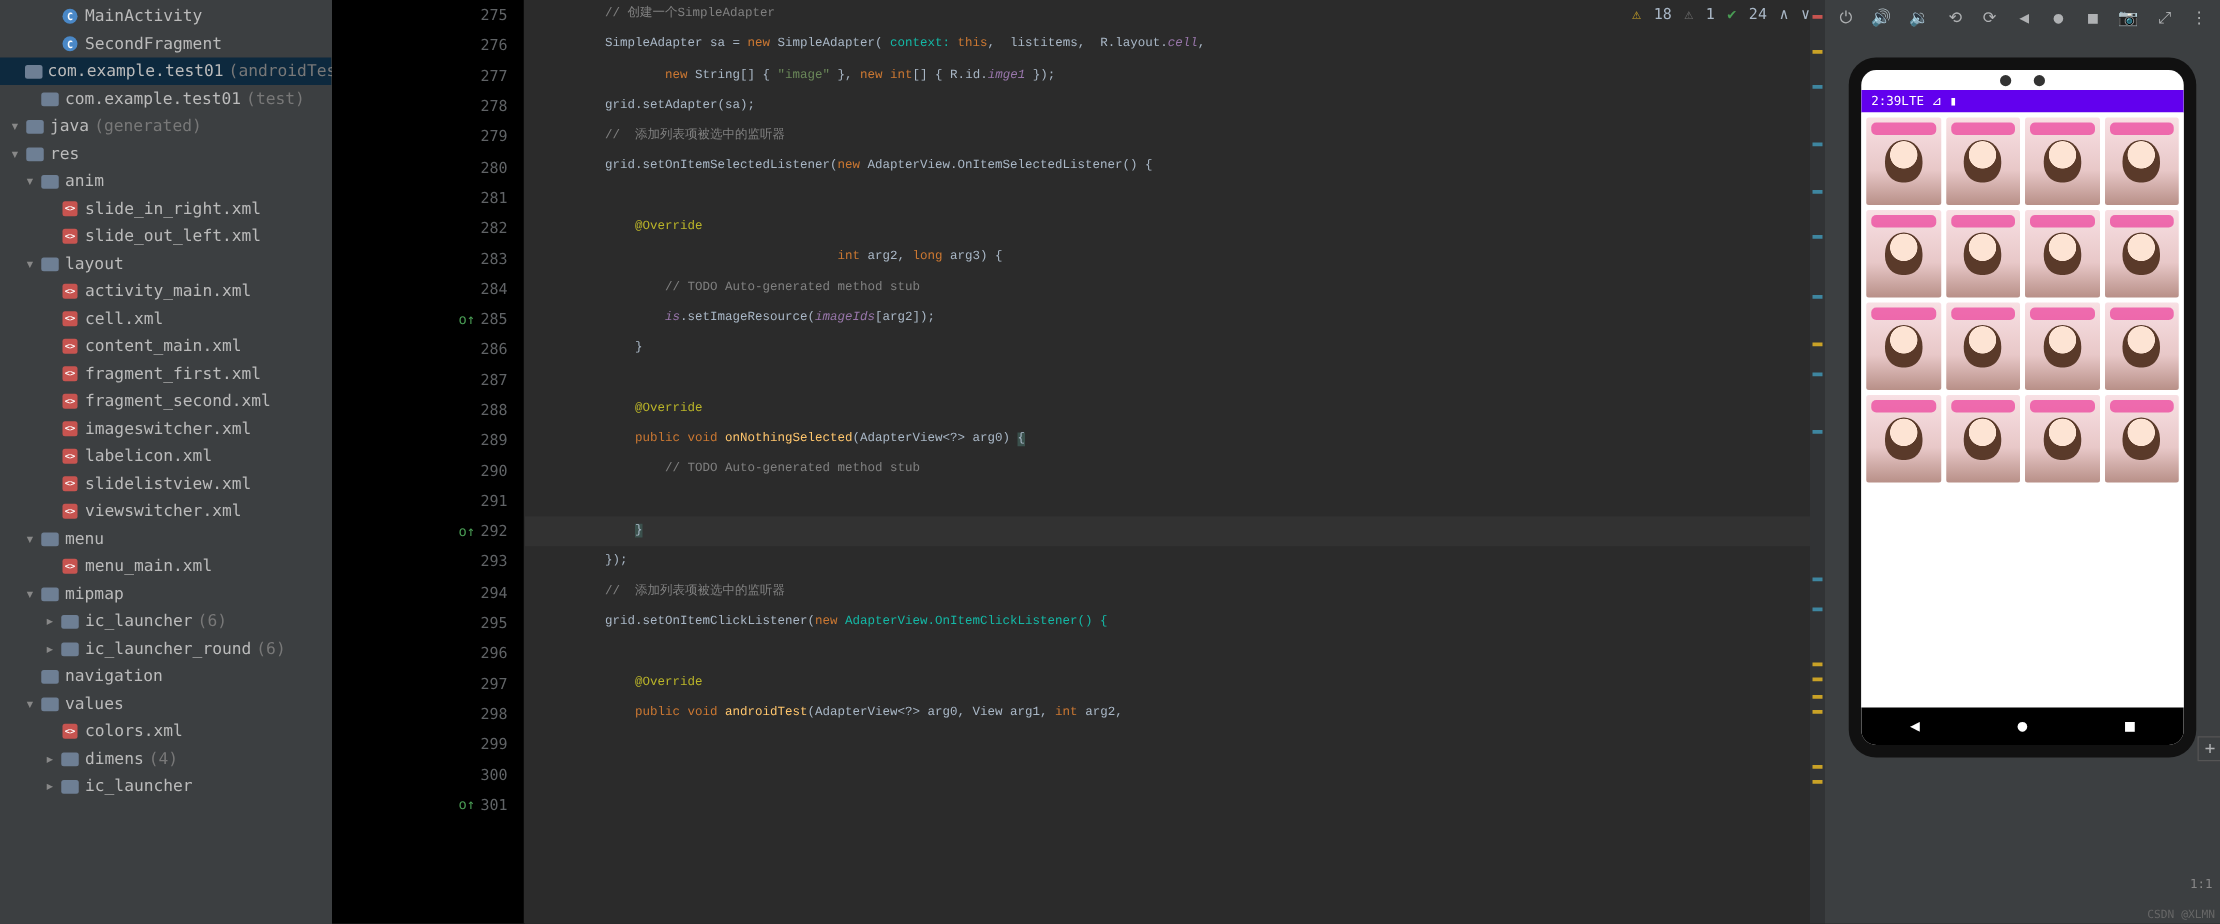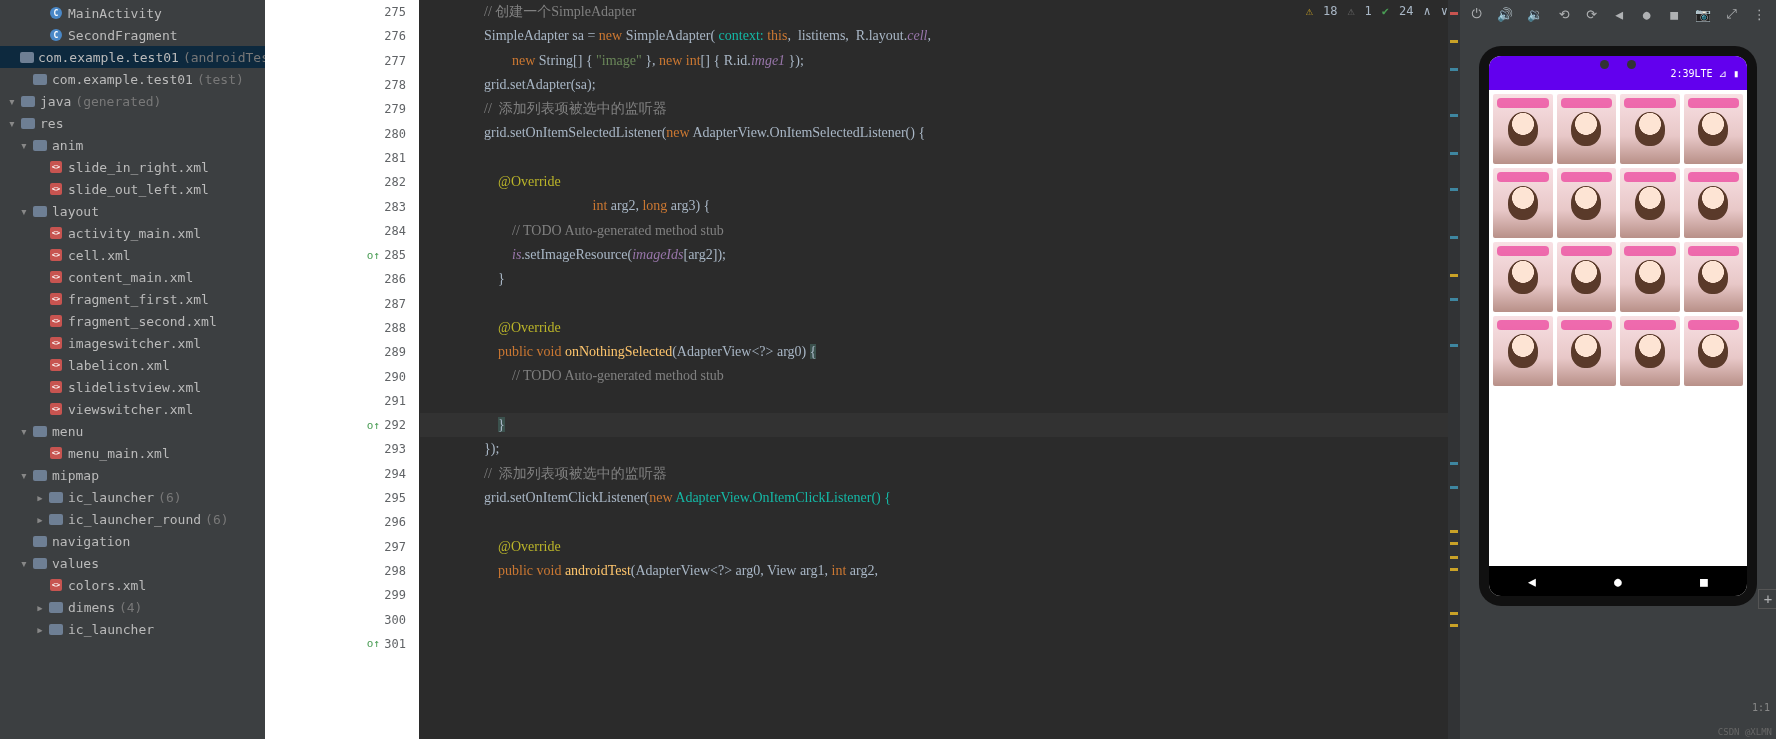--- a/index.html
+++ b/index.html
@@ -31,21 +31,21 @@
 .tree-item.selected { background: #0d293e; }
 .tree-item .chev { width: 12px; display:inline-block; color:#888; }
 .tree-item .icon { width:16px; height:16px; margin-right:4px; display:inline-flex; align-items:center; justify-content:center; font-size:10px; }
 .tree-item .lbl { color:#bbbbbb; }
 .tree-item .note { color:#787878; margin-left:4px; }
 .i-folder{background:#6e7f94;border-radius:2px;width:14px;height:11px;}
 .i-file{background:#c75450;border-radius:2px;width:12px;height:12px;display:flex;align-items:center;justify-content:center;color:#fff;font-size:7px;font-weight:bold;}
 .i-class{width:12px;height:12px;border-radius:50%;background:#4a88c7;display:flex;align-items:center;justify-content:center;color:#fff;font-size:8px;font-weight:bold;}
 .gutter {
   width: 155px;
-  background: #ffffff;
+  background: #000000;
   flex-shrink:0;
   position:relative;
 }
 .gutter-line {
   height: 24.3px;
   display:flex;
   align-items:center;
   justify-content: flex-end;
   padding-right: 14px;
   color:#606366;
@@ -57,22 +57,22 @@
 .editor {
   flex: 1;
   background: #2b2b2b;
   position:relative;
   overflow:hidden;
 }
 .code-line {
   height: 24.3px;
   padding-left: 64px;
   white-space: pre;
-  font-family: Liberation Serif, serif;
-  font-size: 14px;
+  font-family: Liberation Mono, monospace;
+  font-size: 10px;
   line-height:24.3px;
   color:#a9b7c6;
 }
 .code-line.hl { background:#323232; }
 .cmt{color:#808080;}
 .kw{color:#cc7832;}
 .str{color:#6a8759;}
 .fn{color:#ffc66d;}
 .fld{color:#9876aa;font-style:italic;}
 .ann{color:#bbb529;}
@@ -119,23 +119,23 @@
 .phone-notch{position:absolute;top:14px;left:50%;transform:translateX(-50%);display:flex;gap:18px;}
 .phone-notch span{width:9px;height:9px;background:#333;border-radius:50%;}
 .screen{
   width:100%;height:100%;
   background:#fff;
   border-radius:12px;
   overflow:hidden;
   display:flex;flex-direction:column;
 }
 .status-bar{
-  height:34px;background:#6200ee;color:#fff;
-  display:flex;align-items:center;justify-content:flex-end;
-  padding:0 8px;font-size:10px;
+  height:18px;background:#6200ee;color:#fff;
+  display:flex;align-items:center;justify-content:flex-start;
+  padding:0 8px;font-size:10px;margin-top:16px;
 }
 .grid-area{
   flex:1;
   display:grid;
   grid-template-columns: repeat(4,1fr);
   grid-auto-rows:70px;
   gap:4px;
   padding:4px;
   align-content:start;
   background:#fff;

